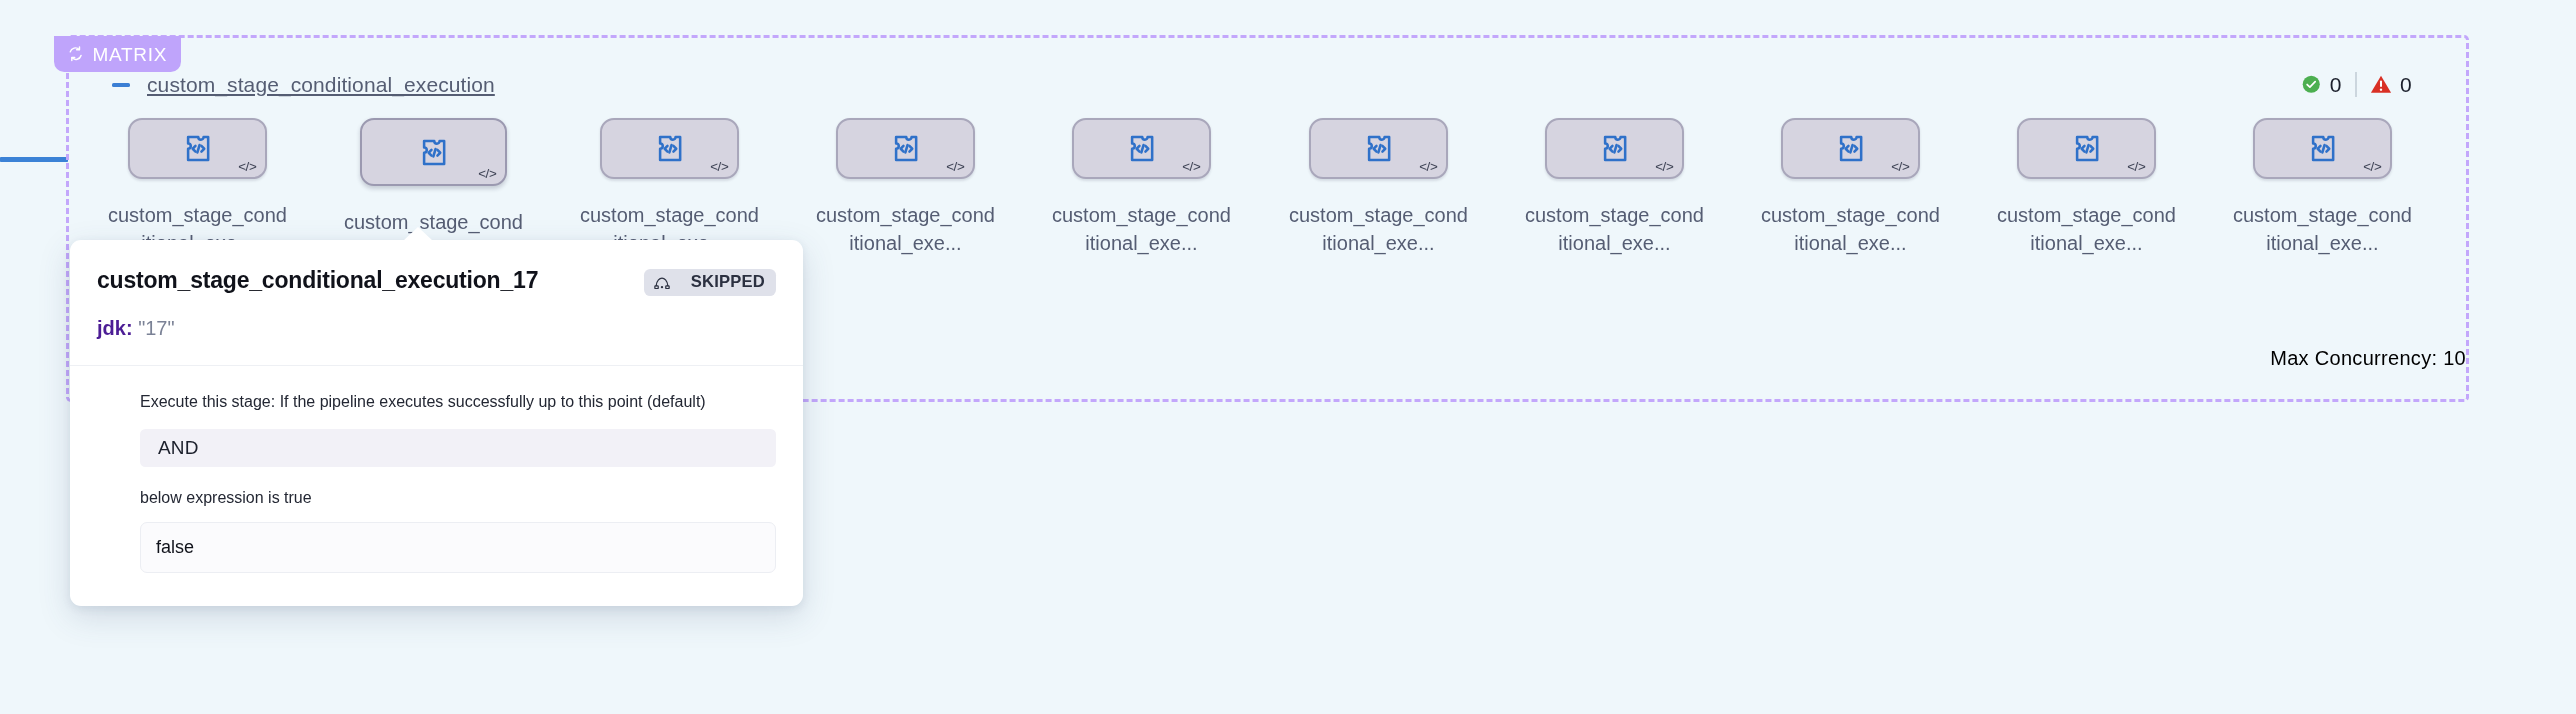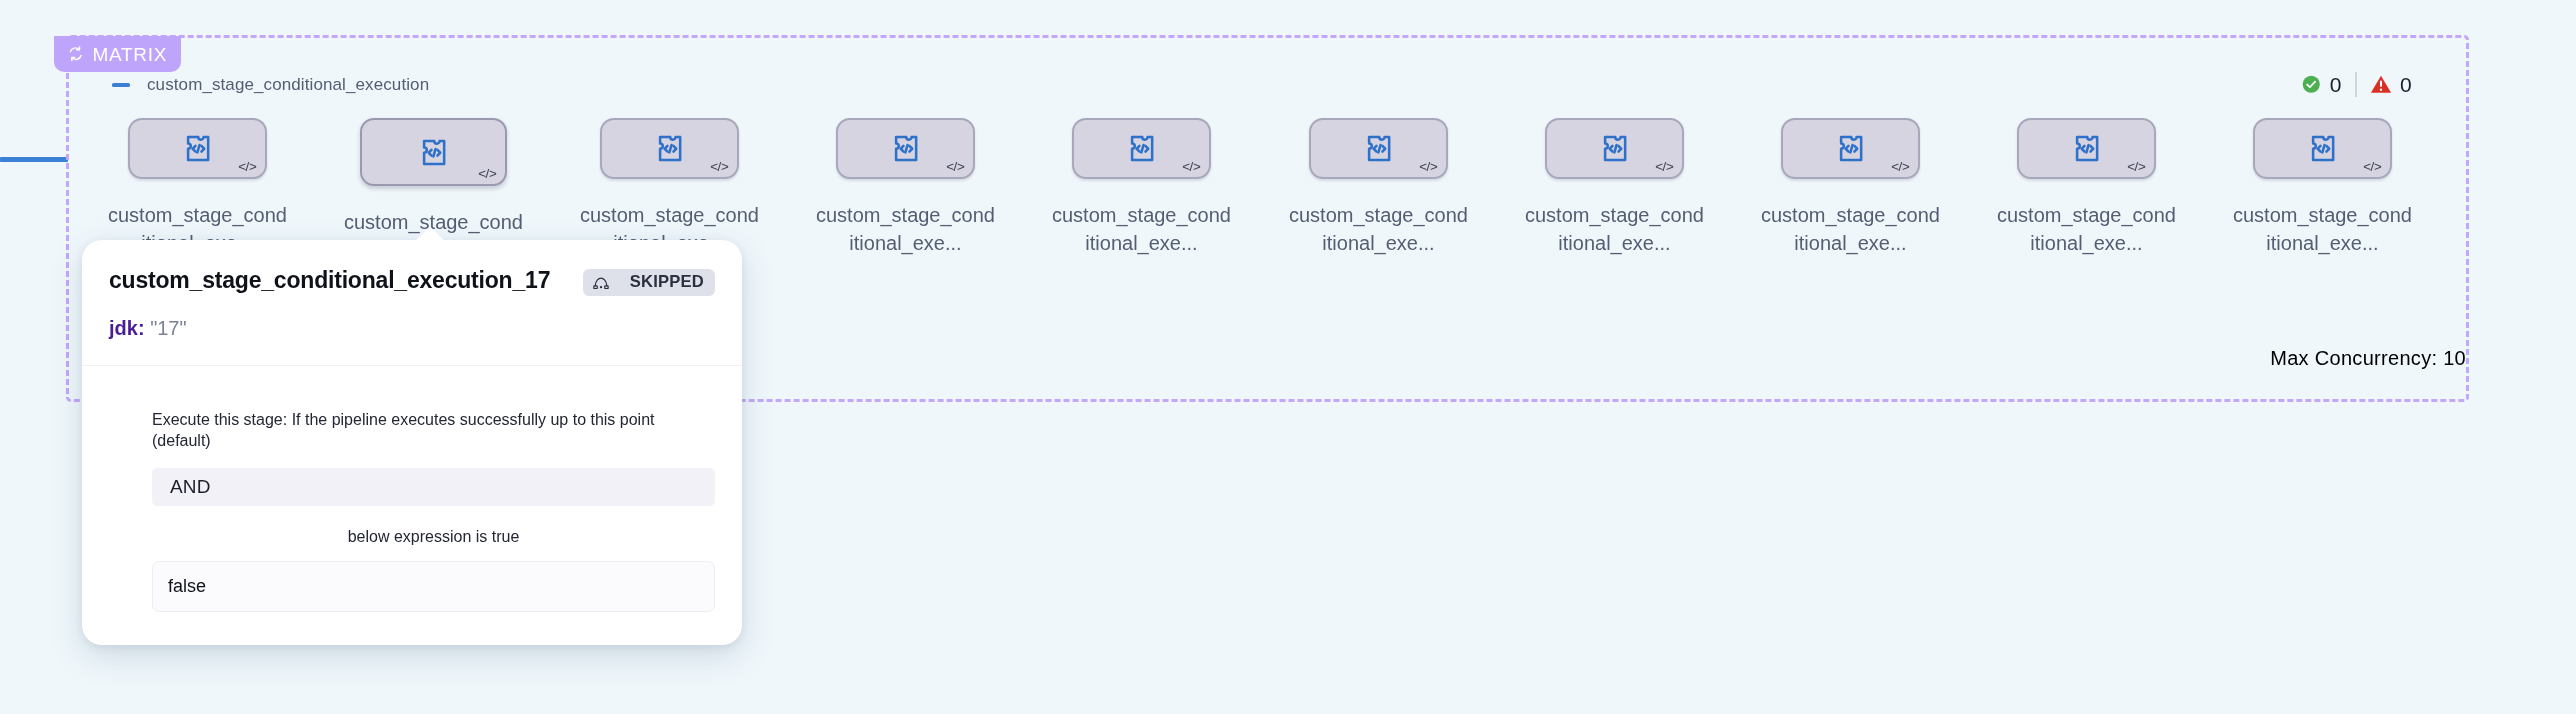--- a/index.html
+++ b/index.html
@@ -91,25 +91,26 @@
     cursor: pointer;
   }
   .collapse-btn .dash {
     width: 17.3px;
     height: 4px;
     border-radius: 1.6px;
     background: #3b7fd4;
   }
   .group-title {
     margin-left: 14px;
-    font-size: 17px;
+    font-size: 21px;
     font-weight: 400;
     color: #555d73;
     letter-spacing: 0.1px;
     white-space: nowrap;
+    text-decoration: underline;
   }
   .group-status {
     margin-left: auto;
     display: flex;
     align-items: center;
     gap: 0px;
   }
   .status-chip {
     display: flex;
     align-items: center;
@@ -195,25 +196,25 @@
     font-weight: normal;
     color: #000000;
     letter-spacing: 0.3px;
     white-space: nowrap;
     z-index: 4;
   }
 
   
   .popover {
     position: absolute;
-    left: 82px;
+    left: 70px;
     top: 240px;
-    width: 660px;
+    width: 733px;
     background: #ffffff;
-    border-radius: 20px;
+    border-radius: 11px;
     box-shadow: 0 11px 32px rgba(60,75,110,0.17), 0 2.4px 8px rgba(60,75,110,0.09);
     z-index: 20;
   }
   .popover-arrow {
     position: absolute;
     left: 333px;
     top: -13.4px;
     width: 0;
     height: 0;
     border-left: 15px solid transparent;
@@ -274,42 +275,41 @@
   }
   .cond-head .cond-title {
     font-size: 19px;
     font-weight: bold;
     color: #10121a;
     letter-spacing: -0.1px;
   }
   .cond-head svg { display: block; flex: none; }
 
   .cond-desc {
-    margin-top: 19px;
+    margin-top: 1px;
     margin-left: 43px;
     font-size: 16px;
     color: #232733;
     line-height: 1.3;
   }
   .logic-bar {
     margin-top: 16px;
     margin-left: 43px;
     background: #f2f1f7;
     border-radius: 5.5px;
     padding: 8px 18px;
     font-size: 19px;
     color: #1c202c;
     letter-spacing: 0.2px;
   }
   .cond-sub {
     margin-top: 22px;
     margin-left: 43px;
     font-size: 16px;
     color: #232733;
-    text-align: center;
   }
   .expr-box {
     margin-top: 15px;
     margin-left: 43px;
     background: #fbfbfd;
     border: 1.6px solid #eceef3;
     border-radius: 7px;
     padding: 14px 15px;
     font-size: 18px;
     color: #10121a;

